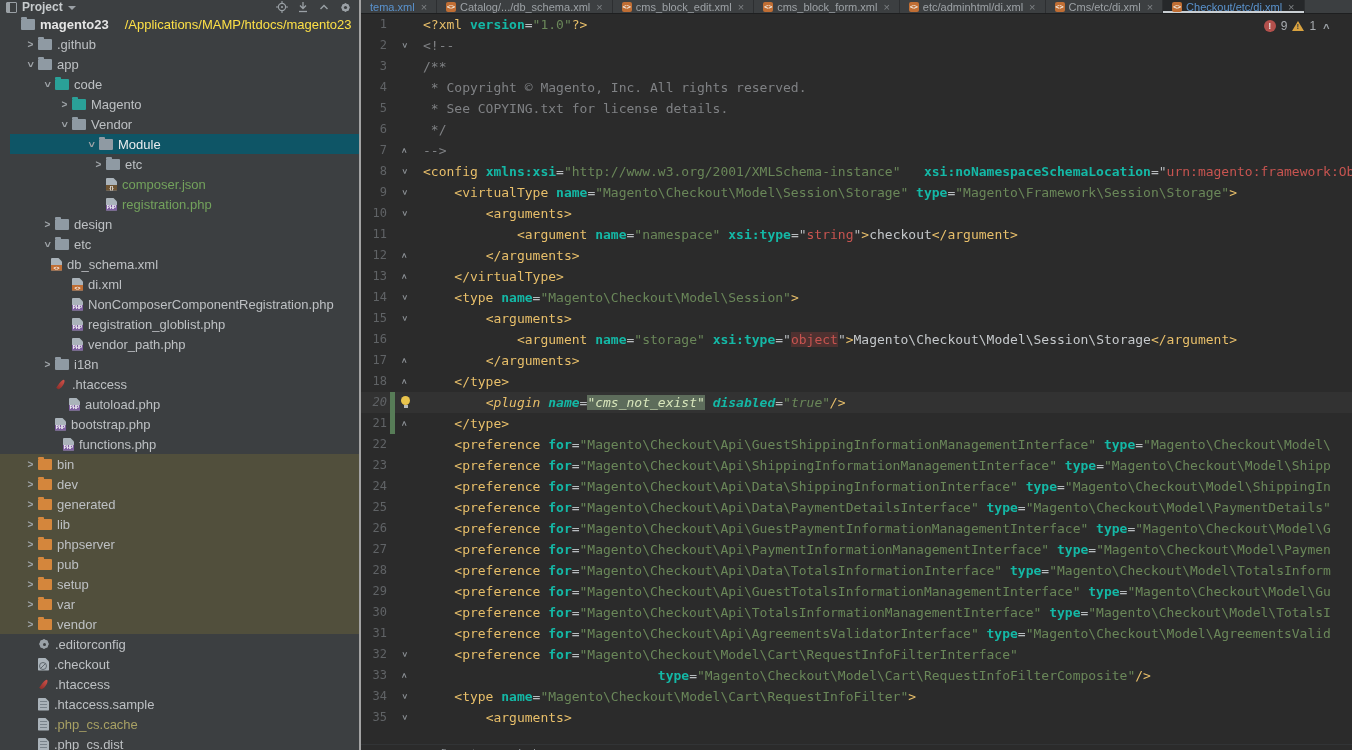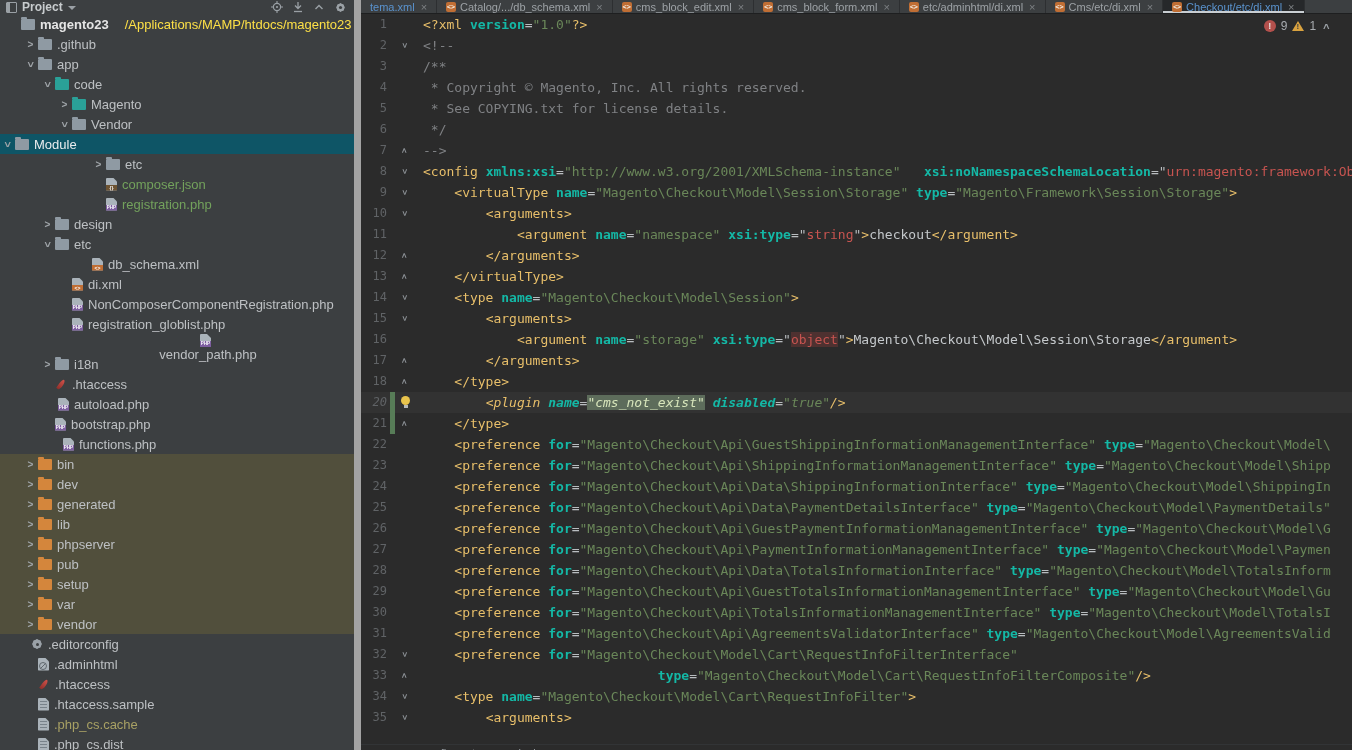--- a/index.html
+++ b/index.html
@@ -1,21 +1,21 @@
 <!DOCTYPE html>
 <html><head>
 <meta charset="utf-8">
 <style>
   html,body{margin:0;padding:0;}
   body{width:1352px;height:750px;overflow:hidden;background:#2b2b2b;
        font-family:"Liberation Sans",sans-serif;position:relative;-webkit-font-smoothing:antialiased;}
 
   
   .project-panel{position:absolute;left:0;top:0;width:361px;height:750px;background:#3c3f41;
-                 border-right:7px solid #a3a3a3;box-sizing:border-box;}
+                 border-right:2px solid #a3a3a3;box-sizing:border-box;}
   .pp-header{height:14px;display:flex;align-items:center;gap:5px;padding:0 6px;color:#c2c6c9;font-size:12px;}
   .pp-win-icon{width:9px;height:9px;border:1px solid #9aa0a5;border-radius:1px;position:relative;flex:none;}
   .pp-win-icon::before{content:"";position:absolute;left:0;top:0;bottom:0;width:3px;background:#9aa0a5;}
   .pp-title{font-weight:bold;color:#c8ccce;}
   .pp-caret{width:0;height:0;border-left:4px solid transparent;border-right:4px solid transparent;
             border-top:4px solid #9aa0a5;margin-top:2px;}
   .pp-sp{flex:1;}
   .pp-ic{width:16px;height:13px;display:flex;align-items:center;justify-content:center;flex:none;}
   .pp-ic svg{display:block;}
   .tree{position:absolute;top:14px;left:0;right:0;bottom:0;overflow:hidden;}
@@ -163,21 +163,21 @@
       <div class="trow" style="padding-left: 57px;">
         <span class="chev"><span>&gt;</span></span>
         <span class="ticon fic folder-src"></span>
         <span class="tlabel">Magento</span>
       </div>
       <div class="trow" style="padding-left: 57px;">
         <span class="chev d"><span>&gt;</span></span>
         <span class="ticon fic folder"></span>
         <span class="tlabel">Vendor</span>
       </div>
-      <div class="trow sel" style="">
+      <div class="trow sel" style="padding-left: 74px; margin-left: 10px;">
         <span class="chev d"><span>&gt;</span></span>
         <span class="ticon fic folder"></span>
         <span class="tlabel">Module</span>
       </div>
       <div class="trow" style="padding-left: 91px;">
         <span class="chev"><span>&gt;</span></span>
         <span class="ticon fic folder"></span>
         <span class="tlabel">etc</span>
       </div>
       <div class="trow" style="padding-left: 91px;">
@@ -197,21 +197,21 @@
       <div class="trow" style="padding-left: 40px;">
         <span class="chev"><span>&gt;</span></span>
         <span class="ticon fic folder"></span>
         <span class="tlabel">design</span>
       </div>
       <div class="trow" style="padding-left: 40px;">
         <span class="chev d"><span>&gt;</span></span>
         <span class="ticon fic folder"></span>
         <span class="tlabel">etc</span>
       </div>
-      <div class="trow" style="padding-left: 77px;">
+      <div class="trow" style="padding-left: 36px;">
         <span class="chev"></span>
         <span class="ticon page">
           <span class="badge xml">&lt;&gt;</span>
         </span>
         <span class="tlabel">db_schema.xml</span>
       </div>
       <div class="trow" style="padding-left: 57px;">
         <span class="chev"></span>
         <span class="ticon page">
           <span class="badge xml">&lt;&gt;</span>
@@ -225,38 +225,38 @@
         </span>
         <span class="tlabel">NonComposerComponentRegistration.php</span>
       </div>
       <div class="trow" style="padding-left: 57px;">
         <span class="chev"></span>
         <span class="ticon page">
           <span class="badge php">PHP</span>
         </span>
         <span class="tlabel">registration_globlist.php</span>
       </div>
-      <div class="trow" style="padding-left: 57px; flex-direction: column;">
+      <div class="trow" style="padding-left: 57px;">
         <span class="chev"></span>
         <span class="ticon page">
           <span class="badge php">PHP</span>
         </span>
         <span class="tlabel">vendor_path.php</span>
       </div>
       <div class="trow" style="padding-left: 40px;">
         <span class="chev"><span>&gt;</span></span>
         <span class="ticon fic folder"></span>
         <span class="tlabel">i18n</span>
       </div>
       <div class="trow" style="padding-left: 40px;">
         <span class="chev"></span>
         <span class="ticon apache"></span>
         <span class="tlabel">.htaccess</span>
       </div>
-      <div class="trow" style="padding-left: 31px; margin-left: 12px;">
+      <div class="trow" style="padding-left: 54px;">
         <span class="chev"></span>
         <span class="ticon page">
           <span class="badge php">PHP</span>
         </span>
         <span class="tlabel">autoload.php</span>
       </div>
       <div class="trow" style="padding-left: 40px;">
         <span class="chev"></span>
         <span class="ticon page">
           <span class="badge php">PHP</span>
@@ -308,35 +308,35 @@
       <div class="trow olive" style="padding-left: 23px;">
         <span class="chev"><span>&gt;</span></span>
         <span class="ticon fic folder-ex"></span>
         <span class="tlabel">var</span>
       </div>
       <div class="trow olive" style="padding-left: 23px;">
         <span class="chev"><span>&gt;</span></span>
         <span class="ticon fic folder-ex"></span>
         <span class="tlabel">vendor</span>
       </div>
-      <div class="trow" style="padding-left: 16px;">
+      <div class="trow" style="padding-left: 23px;">
         <span class="chev"></span>
         <span class="ticon gear">
           <span class="g1"></span>
           <span class="g2"></span>
           <span class="gh"></span>
         </span>
         <span class="tlabel">.editorconfig</span>
       </div>
       <div class="trow" style="padding-left: 23px;">
         <span class="chev"></span>
         <span class="ticon page">
           <span class="gitmark"></span>
         </span>
-        <span class="tlabel">.adminhtml</span>
+        <span class="tlabel">.checkout</span>
       </div>
       <div class="trow" style="padding-left: 23px;">
         <span class="chev"></span>
         <span class="ticon apache"></span>
         <span class="tlabel">.htaccess</span>
       </div>
       <div class="trow" style="padding-left: 23px;">
         <span class="chev"></span>
         <span class="ticon page">
           <span class="flines"></span>

